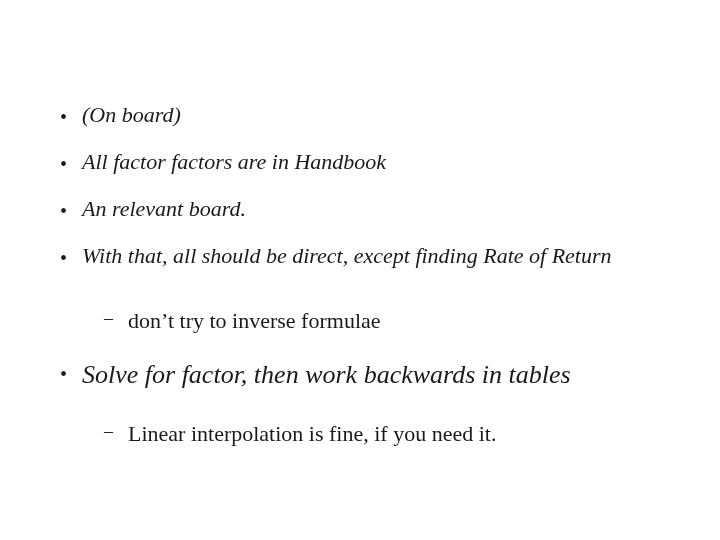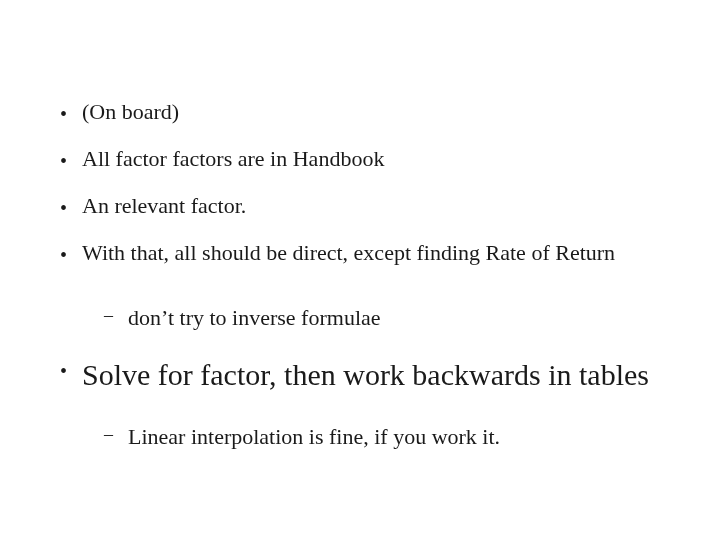--- a/index.html
+++ b/index.html
@@ -43,20 +43,21 @@
       min-width: 22px;
       margin-top: 3px;
       font-size: 20px;
       color: #1a1a1a;
     }
 
     .bullet-text {
       flex: 1;
       font-size: 22px;
       line-height: 1.4;
+      font-style: italic;
     }
 
     .sub-item {
       margin-left: 44px;
       margin-bottom: 10px;
       display: flex;
       align-items: flex-start;
       font-size: 18px;
       line-height: 1.4;
       color: #1a1a1a;
@@ -72,21 +73,21 @@
       font-size: 22px;
     }
 
     .main-bullet-large {
       font-size: 26px;
       margin-top: 10px;
       margin-bottom: 8px;
     }
 
     .main-bullet-large .bullet-text {
-      font-size: 30px;
+      font-size: 26px;
     }
   </style>
 </head>
 <body>
 
 <div class="slide-container">
 
   <ul class="bullet-list">
 
     <li class="bullet-item">
@@ -94,21 +95,21 @@
       <span class="bullet-text">(On board)</span>
     </li>
 
     <li class="bullet-item">
       <span class="bullet-dot">•</span>
       <span class="bullet-text">All factor factors are in Handbook</span>
     </li>
 
     <li class="bullet-item">
       <span class="bullet-dot">•</span>
-      <span class="bullet-text">An relevant factor.</span>
+      <span class="bullet-text">An relevant board.</span>
     </li>
 
     <li class="bullet-item">
       <span class="bullet-dot">•</span>
       <span class="bullet-text">With that, all should be direct, except finding Rate of Return</span>
     </li>
 
   </ul>
 
   <div class="sub-item">
@@ -118,16 +119,16 @@
 
   <ul class="bullet-list">
     <li class="bullet-item main-bullet-large">
       <span class="bullet-dot">•</span>
       <span class="bullet-text">Solve for factor, then work backwards in tables</span>
     </li>
   </ul>
 
   <div class="sub-item">
     <span class="sub-dash">–</span>
-    <span class="sub-text">Linear interpolation is fine, if you work it.</span>
+    <span class="sub-text">Linear interpolation is fine, if you need it.</span>
   </div>
 
 </div>
 
 </body></html>

